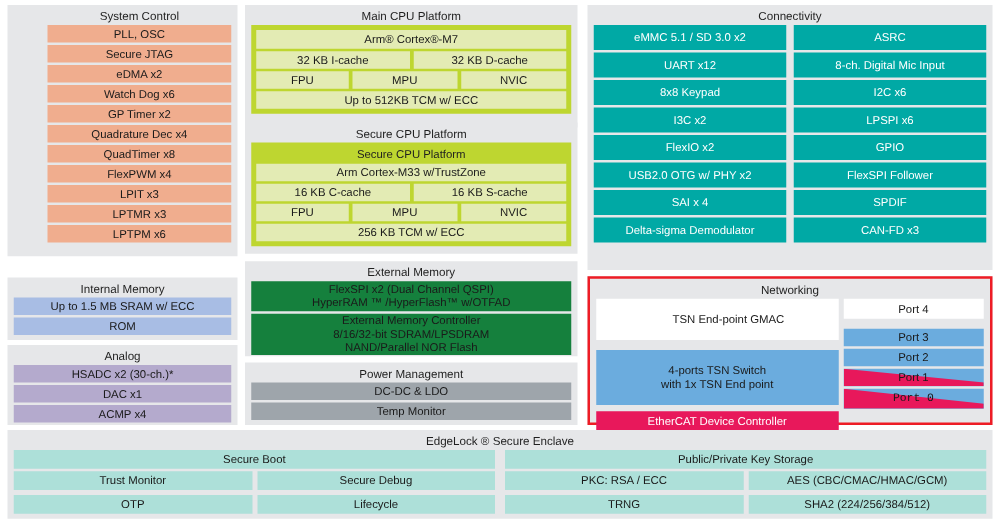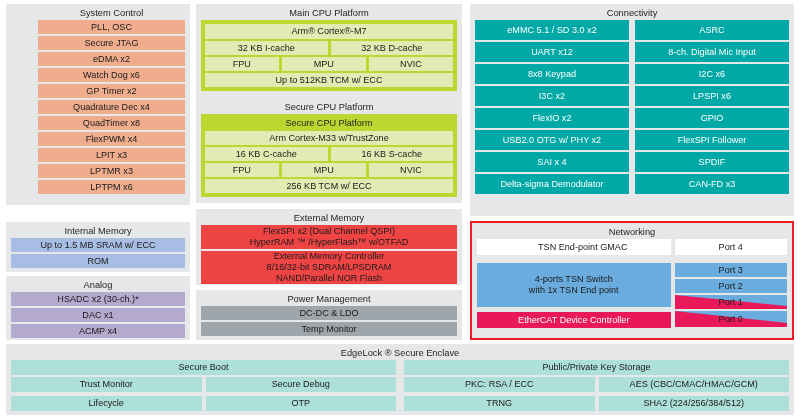--- a/index.html
+++ b/index.html
@@ -41,21 +41,21 @@
     font-size:9.1px;
     margin-bottom:2px;
     padding:1px 2px;
     overflow:hidden;
   }
   .blk.multi{white-space:normal;flex-direction:column;line-height:1.22;}
 
   .salmon{background:#f0ad8e;}
   .periw {background:#a8bde4;}
   .purple{background:#b4aacd;}
-  .pink  {background:#ef4444;}
+  .pink  {background:#15803d;}
   .gray  {background:#9ea5ab;}
   .teal  {background:#00a9a5;color:#ffffff;}
   .mint  {background:#ade0d9;}
   .blue  {background:#6bacde;}
   .white {background:#ffffff;}
   .crimson{background:#e8185b;color:#ffffff;}
   .lime-inner{background:#e3ebb4;}
 
   
   .row{display:flex;gap:3px;margin-bottom:2px;}
@@ -218,21 +218,21 @@
         <div class="blk teal" style="height:20px;margin-bottom:0;">CAN-FD x3</div>
       </div>
     </div>
   </div>
 
   <div class="redbox" style="left:470px;top:221px;width:324px;height:119px;">
     <div class="panel-title">Networking</div>
     <div class="net-grid" style="margin-top:1px;">
 
       <div class="net-left" style="flex:1.72;">
-        <div class="blk white" style="height:16px;margin-bottom:8px;padding-left:20px;">TSN End-point GMAC</div>
+        <div class="blk white" style="height:33px;margin-bottom:8px;padding-left:20px;">TSN End-point GMAC</div>
         <div class="blk blue multi" style="height:44px;margin-bottom:5px;">
           <span>4-ports TSN Switch</span>
           <span>with 1x TSN End point</span>
         </div>
         <div class="blk crimson" style="height:16px;margin-bottom:0;">EtherCAT Device Controller</div>
       </div>
 
       <div class="net-right" style="flex:1;">
         <div class="blk white" style="height:16px;margin-bottom:8px;">Port 4</div>
         <div class="blk blue" style="height:14px;margin-bottom:2px;">Port 3</div>
@@ -242,39 +242,39 @@
           <svg class="wedge" viewBox="0 0 100 14" preserveAspectRatio="none">
             <polygon points="0,0 100,11 100,14 0,14" fill="#e8185b"></polygon>
           </svg>
           <span style="position:relative;z-index:2;">Port 1</span>
         </div>
 
         <div class="wedge-wrap blk blue" style="height:16px;margin-bottom:0;">
           <svg class="wedge" viewBox="0 0 100 16" preserveAspectRatio="none">
             <polygon points="0,0 100,12 100,16 0,16" fill="#e8185b"></polygon>
           </svg>
-          <span style="position:relative;z-index:2;">Port 0</span>
+          <span style="position:relative;z-index:2;font-family:Liberation Mono, monospace;">Port 0</span>
         </div>
       </div>
     </div>
   </div>
 
   <div class="panel" style="left:6px;top:344px;width:788px;height:71px;">
     <div class="panel-title">EdgeLock ® Secure Enclave</div>
     <div class="el-cols" style="margin-top:1px;">
 
       <div class="el-col">
         <div class="blk mint" style="height:15px;">Secure Boot</div>
         <div class="el-sub" style="margin-bottom:2px;">
           <div class="blk mint" style="height:15px;">Trust Monitor</div>
           <div class="blk mint" style="height:15px;">Secure Debug</div>
         </div>
         <div class="el-sub">
+          <div class="blk mint" style="height:15px;">OTP</div>
           <div class="blk mint" style="height:15px;">Lifecycle</div>
-          <div class="blk mint" style="height:15px;">OTP</div>
         </div>
       </div>
 
       <div class="el-col">
         <div class="blk mint" style="height:15px;">Public/Private Key Storage</div>
         <div class="el-sub" style="margin-bottom:2px;">
           <div class="blk mint" style="height:15px;">PKC: RSA / ECC</div>
           <div class="blk mint" style="height:15px;">AES (CBC/CMAC/HMAC/GCM)</div>
         </div>
         <div class="el-sub">

